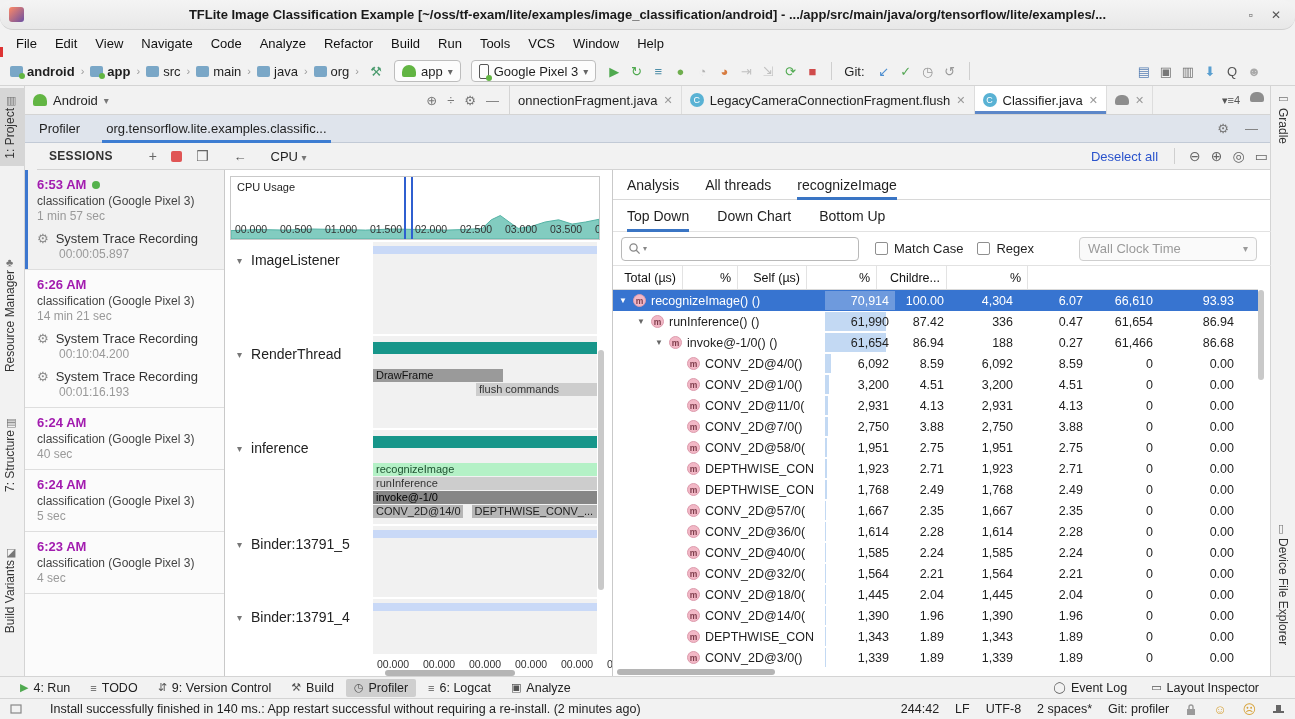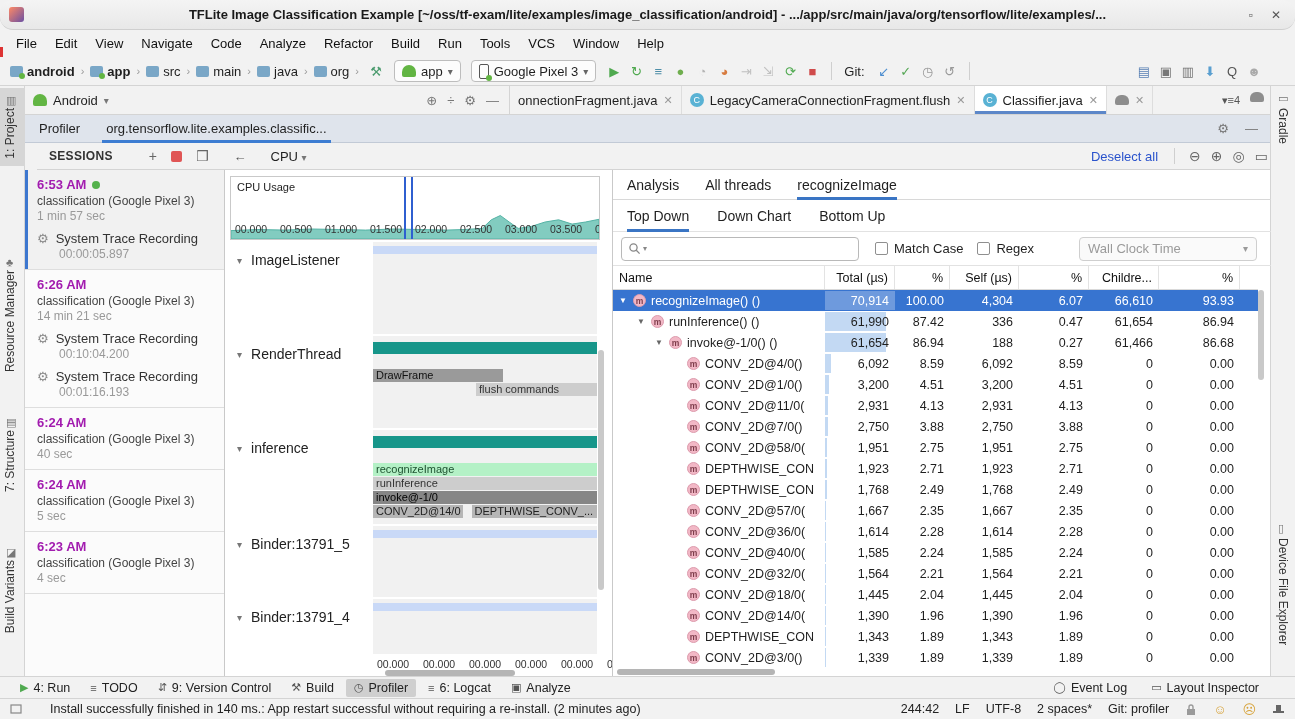--- a/index.html
+++ b/index.html
@@ -442,21 +442,20 @@
           <span class="cbbox"></span>
             <span>Regex</span>
         </span>
         <span class="wallclock">
           <span>Wall Clock Time</span>
             <span class="arrow">▾</span>
         </span>
       </div>
       <div class="ttable" id="ttable">
           <div class="trow thead">
-            <div class="tcell" style="width: 212px;">Name</div>
             <div class="tcell num" style="width: 70px;">Total (µs)</div>
             <div class="tcell num" style="width: 55px;">%</div>
             <div class="tcell num" style="width: 69px;">Self (µs)</div>
             <div class="tcell num" style="width: 70px;">%</div>
             <div class="tcell num" style="width: 70px;">Childre...</div>
             <div class="tcell num" style="width: 81px;">%</div>
           </div>
           <div class="trow sel">
             <div class="tcell" style="width: 212px; padding-left: 6px;">
               <span class="rowtri">▼</span>

